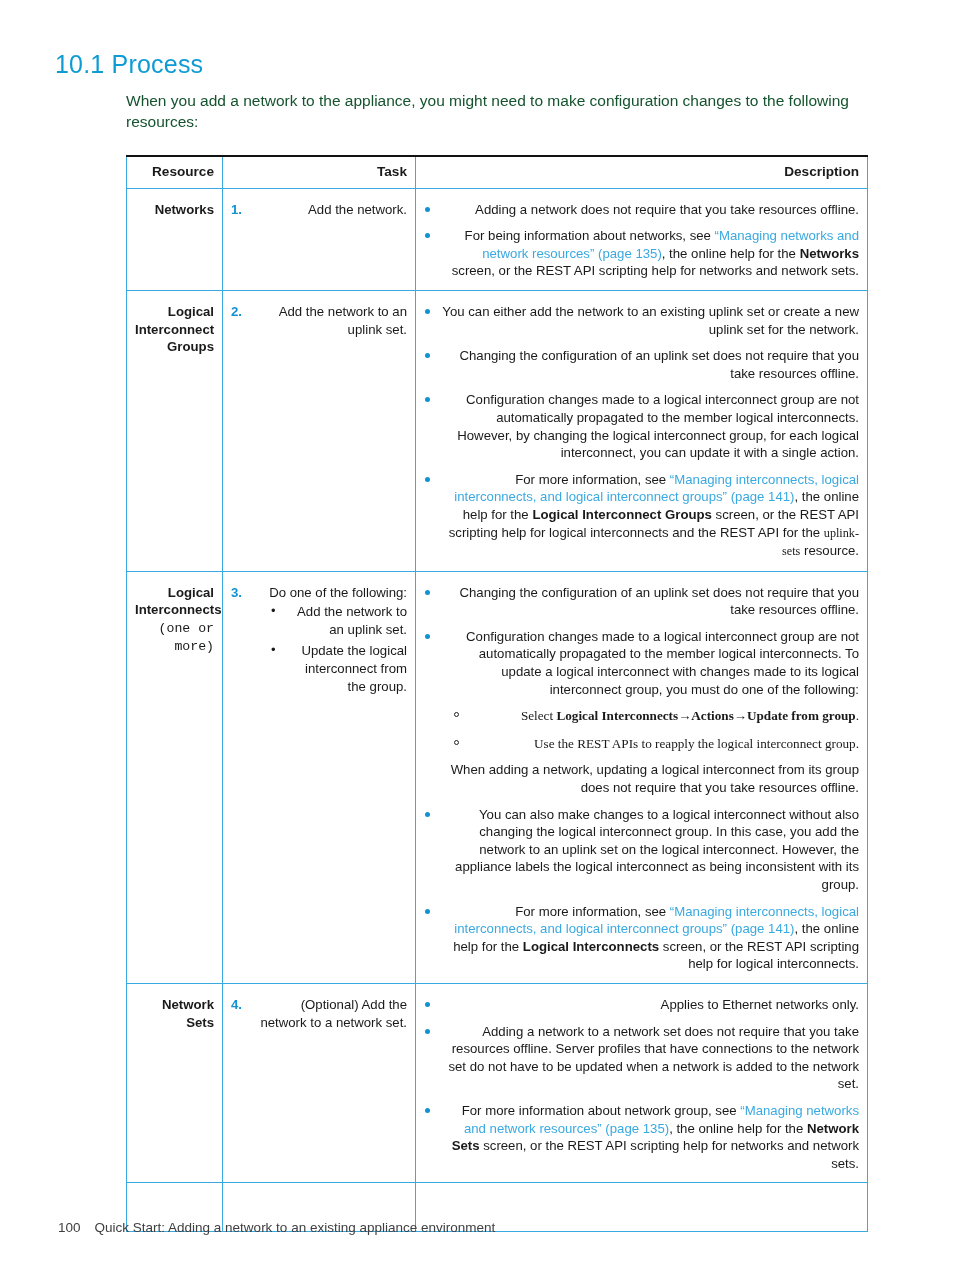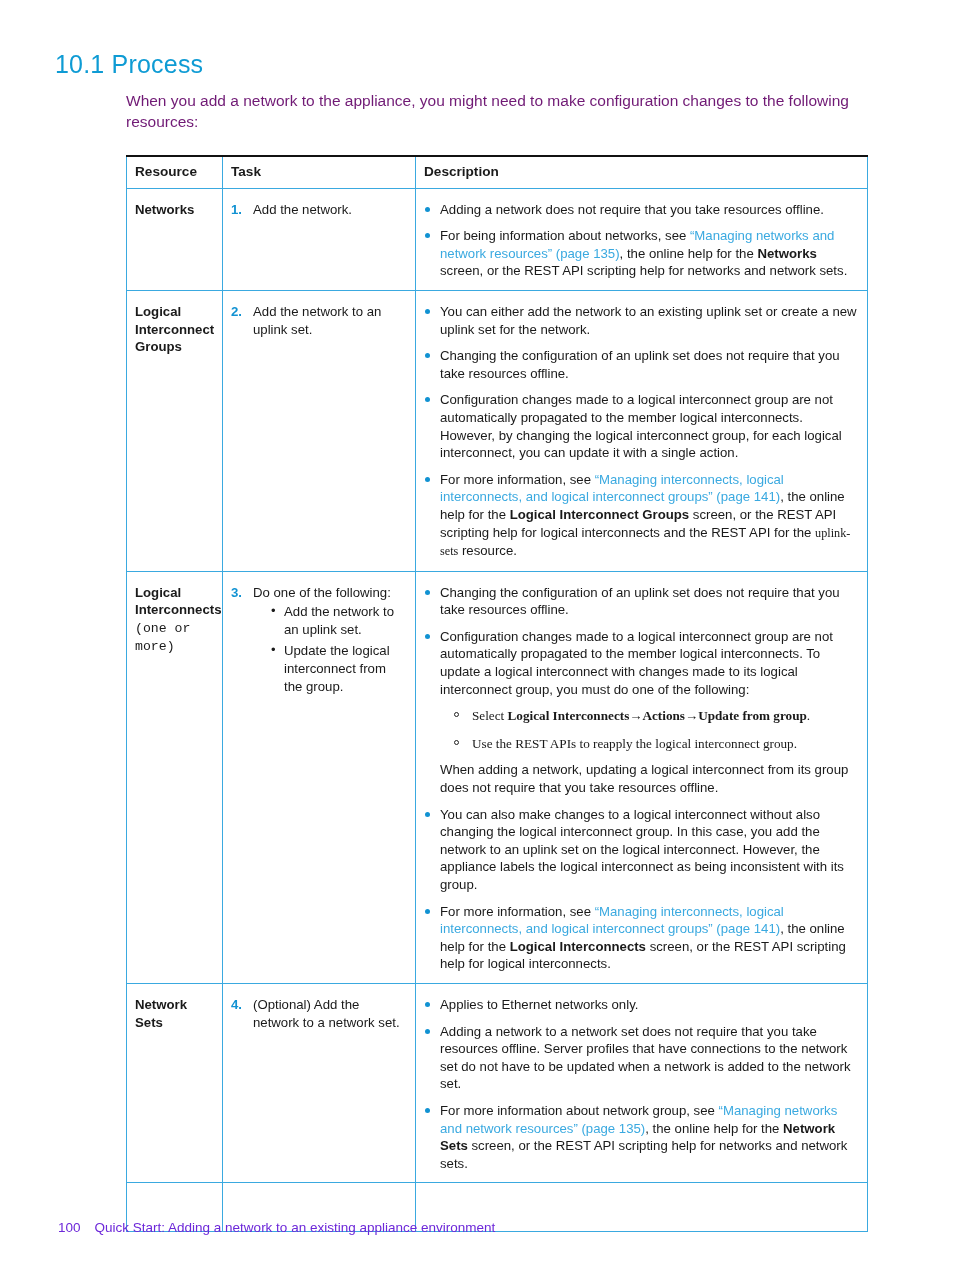--- a/index.html
+++ b/index.html
@@ -31,21 +31,21 @@
     color: #0e9bd4;
     letter-spacing: 0.2px;
   }
   .intro {
     position: absolute;
     left: 126px;
     top: 90px;
     width: 745px;
     font-size: 15.5px;
     line-height: 21px;
-    color: #701a75;
+    color: #14532d;
   }
   table.proc {
     position: absolute;
     left: 126px;
     top: 155px;
     width: 741px;
     border-collapse: collapse;
     table-layout: fixed;
     border-top: 2.5px solid #111;
     border-left: 1.5px solid #3aa9e0;
@@ -55,21 +55,21 @@
   table.proc col.c2 { width: 193px; }
   table.proc col.c3 { width: 452px; }
 
   table.proc th, table.proc td {
     border-bottom: 1.5px solid #3aa9e0;
     border-right: 1.5px solid #3aa9e0;
     vertical-align: top;
     padding: 12px 8px 10px 8px;
     font-size: 13.2px;
     line-height: 17.6px;
-    text-align: left;
+    text-align: right;
   }
   table.proc th:last-child, table.proc td:last-child { border-right: none; }
   table.proc th {
     font-weight: bold;
     font-size: 13.6px;
     padding-top: 6px;
     padding-bottom: 7px;
   }
   td.res { font-weight: bold; }
   td.res .normal { font-weight: normal; font-family: Liberation Mono, monospace; }
@@ -158,21 +158,21 @@
   .bold { font-weight: bold; }
   .mono {
     font-family: Liberation Serif, serif;
     font-size: 12.2px;
   }
   .footer {
     position: absolute;
     left: 58px;
     top: 1220px;
     font-size: 13.5px;
-    color: #6d28d9;
+    color: #404040;
   }
   .footer .pg { margin-right: 14px; }
 </style>
 </head>
 <body>
 
 <div class="page">
 
   <h1 class="section-title">10.1 Process</h1>
 

